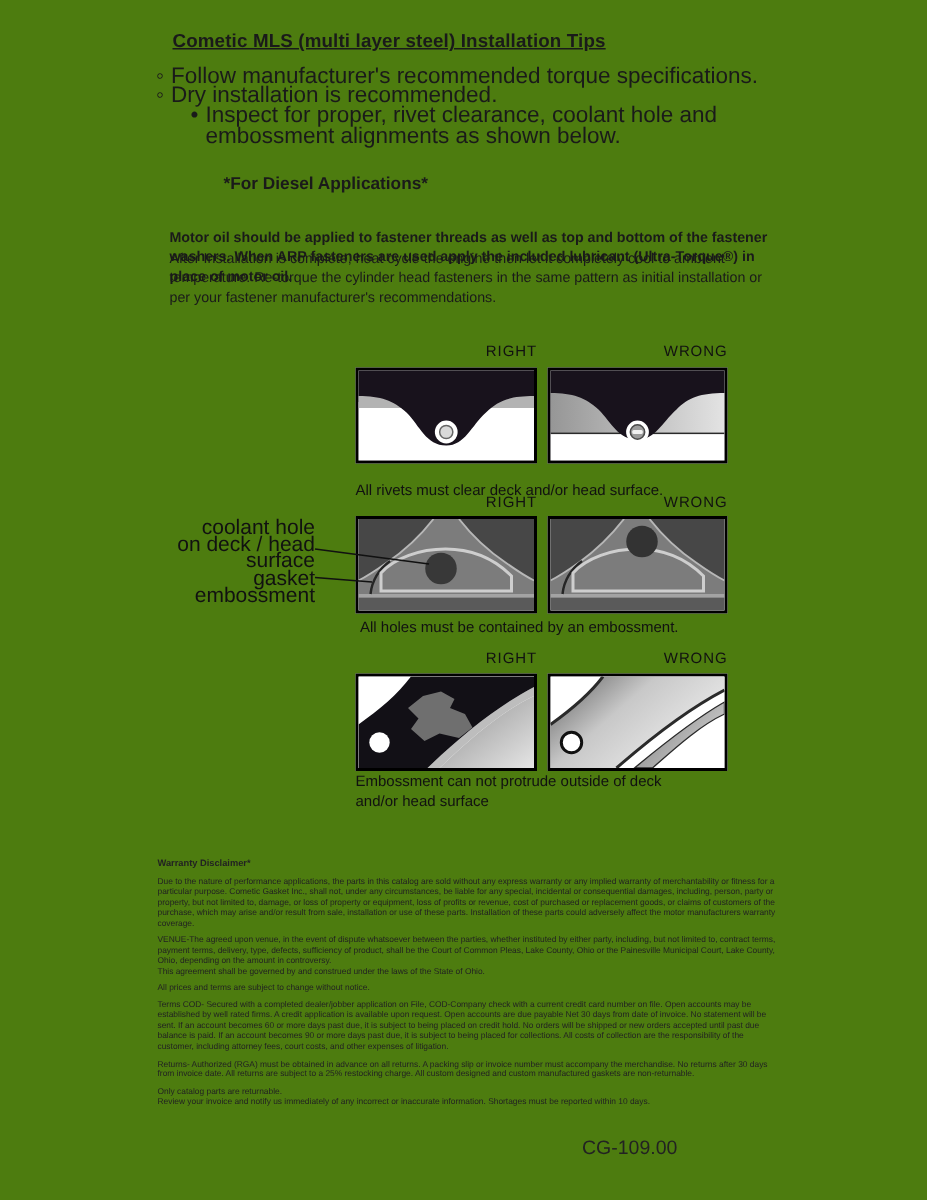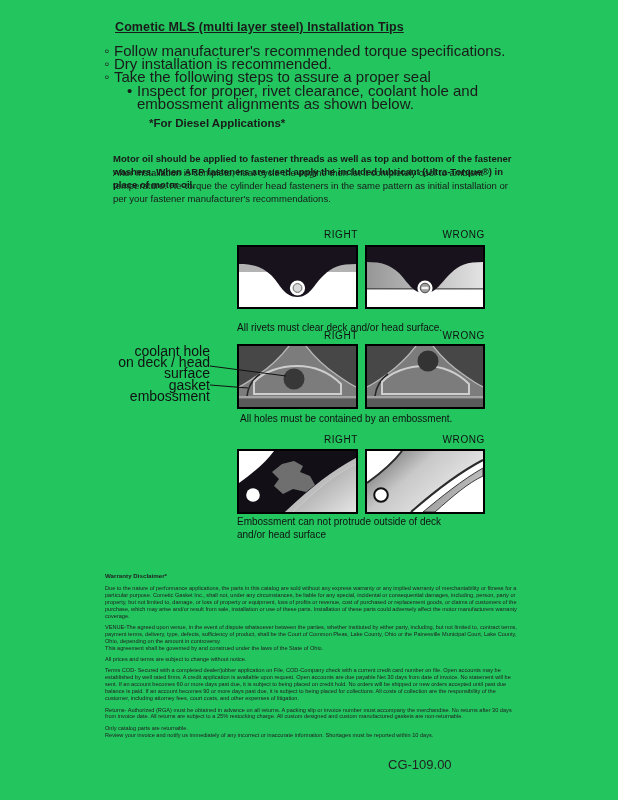--- a/index.html
+++ b/index.html
@@ -1,17 +1,17 @@
 <!DOCTYPE html>
 <html><head>
 <meta charset="utf-8">
 <style>
   html,body{margin:0;padding:0;background:#ffffff;}
   .page{
-    position:relative;width:618px;height:800px;background:#22c55e;
+    position:relative;width:618px;height:800px;background:#4d7c0f;
     font-family:"Liberation Sans", sans-serif;color:#1a1a1a;overflow:hidden;
   }
   .title{
     position:absolute;left:115px;top:20px;margin:0;
     font-size:12.5px;font-weight:bold;text-decoration:underline;letter-spacing:.1px;
   }
   .bullets{position:absolute;left:104px;top:44px;font-size:15px;line-height:13.2px;width:420px;}
   .b{padding-left:10px;position:relative;}
   .b::before{content:"◦";position:absolute;left:0;top:0;}
   .sb{margin-left:23px;}
@@ -49,21 +49,20 @@
 </head>
 <body>
 
 <div class="page">
 
   <h1 class="title">Cometic MLS (multi layer steel) Installation Tips</h1>
 
   <div class="bullets">
     <div class="b">Follow manufacturer's recommended torque specifications.</div>
     <div class="b">Dry installation is recommended.</div>
-    <div class="b">Take the following steps to assure a proper seal</div>
     <div class="b sb">Inspect for proper, rivet clearance, coolant hole and embossment alignments as shown below.</div>
   </div>
 
   <div class="dheading">*For Diesel Applications*</div>
   <p class="dp p1">Motor oil should be applied to fastener threads as well as top and bottom of the fastener washers. When ARP fasteners are used apply the included lubricant (Ultra-Torque®) in place of motor oil.</p>
   <p class="dp p2">After Installation is complete, heat cycle the engine then let it completely cool to ambient temperature. Re-torque the cylinder head fasteners in the same pattern as initial installation or per your fastener manufacturer's recommendations.</p>
 
   <div class="dlab lr row1lab">RIGHT</div>
   <div class="dlab lw row1lab">WRONG</div>
 

